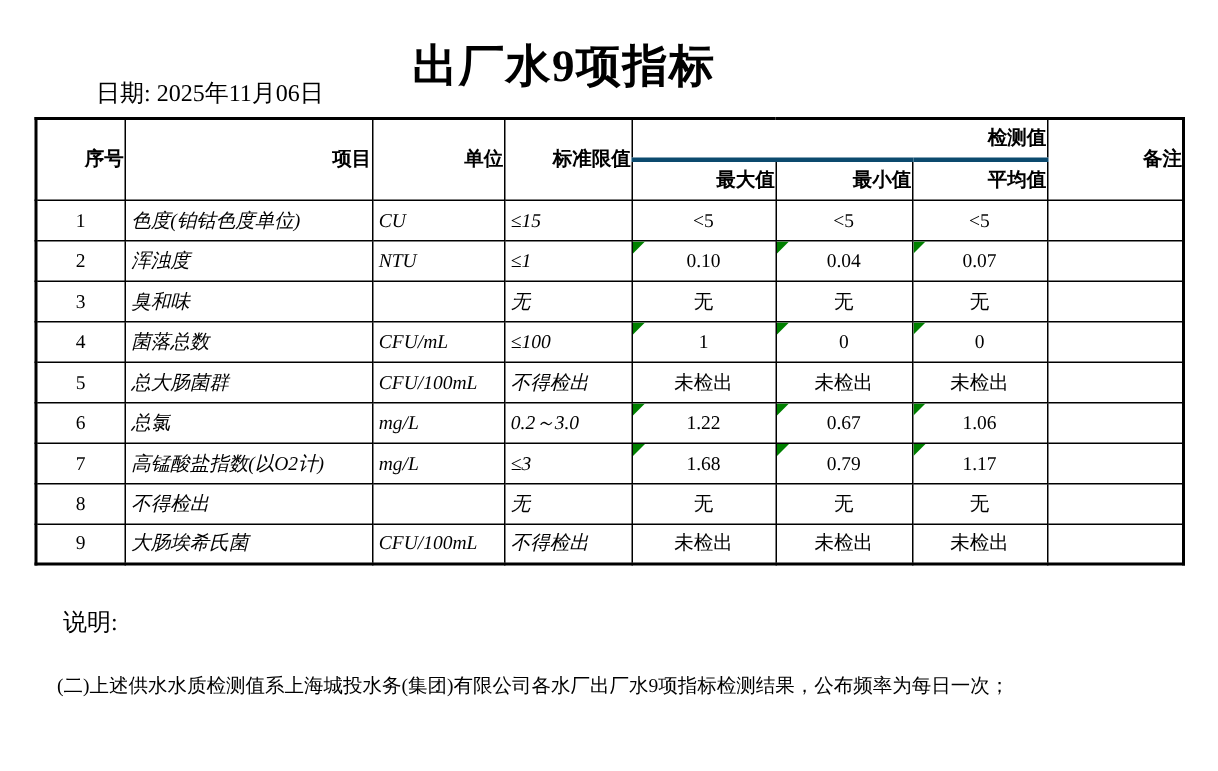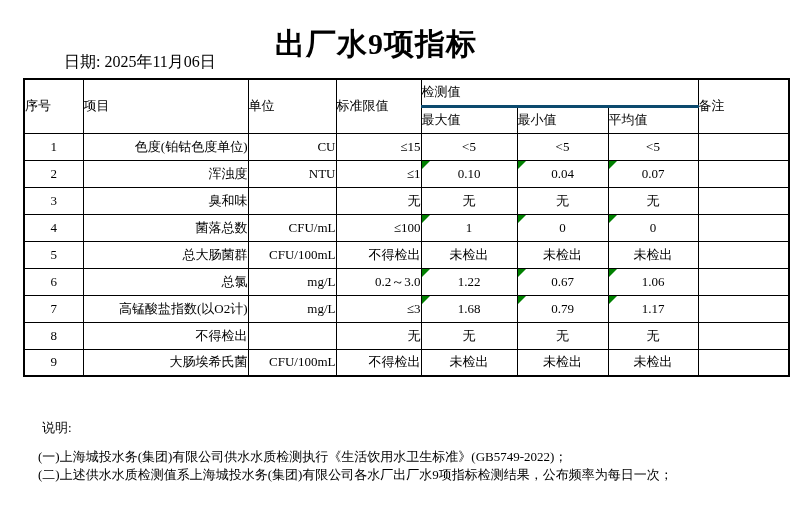--- a/index.html
+++ b/index.html
@@ -35,41 +35,41 @@
     border: 2px solid #000;
     font-size: 13px;
   }
   table.report th, table.report td {
     border: 1px solid #000;
     overflow: hidden;
     white-space: nowrap;
     font-weight: normal;
   }
   table.report thead th {
-    font-weight: normal;
-    text-align: left;
+    font-weight: bold;
+    text-align: right;
     height: 27px;
   }
   table.report thead tr.sub th { border-top: 3px solid #0c4a6e; }
   table.report tbody tr { height: 27px; }
   td.col-seq { text-align: center; }
-  td.col-item, td.col-unit, td.col-limit { text-align: right; padding-left: 4px; }
+  td.col-item, td.col-unit, td.col-limit { text-align: left; padding-left: 4px; font-style: italic; }
   td.col-max, td.col-min, td.col-avg { text-align: center; position: relative; }
   td.col-remark { text-align: center; }
   .tri {
     position: absolute;
     top: 0; left: 0;
     width: 9px; height: 9px;
     clip-path: polygon(0 0, 100% 0, 0 100%);
     display: block;
   }
   .notes-label {
     position: absolute;
-    top: 419px; left: 42px;
-    font-size: 13px;
+    top: 405px; left: 42px;
+    font-size: 16px;
   }
   .notes {
     position: absolute;
     top: 448px; left: 38px;
     font-size: 13px;
     line-height: 18px;
   }
   .note-line { white-space: nowrap; }
 </style>
 </head>
@@ -194,15 +194,14 @@
         <td class="col-max">未检出</td>
         <td class="col-min">未检出</td>
         <td class="col-avg">未检出</td>
         <td class="col-remark"></td>
       </tr>
     </tbody>
 </table>
 
 <div class="notes-label">说明:</div>
 <div class="notes">
-    <div class="note-line">(一)上海城投水务(集团)有限公司供水水质检测执行《生活饮用水卫生标准》(GB5749-2022)；</div>
     <div class="note-line">(二)上述供水水质检测值系上海城投水务(集团)有限公司各水厂出厂水9项指标检测结果，公布频率为每日一次；</div>
   </div>
 
 </body></html>

